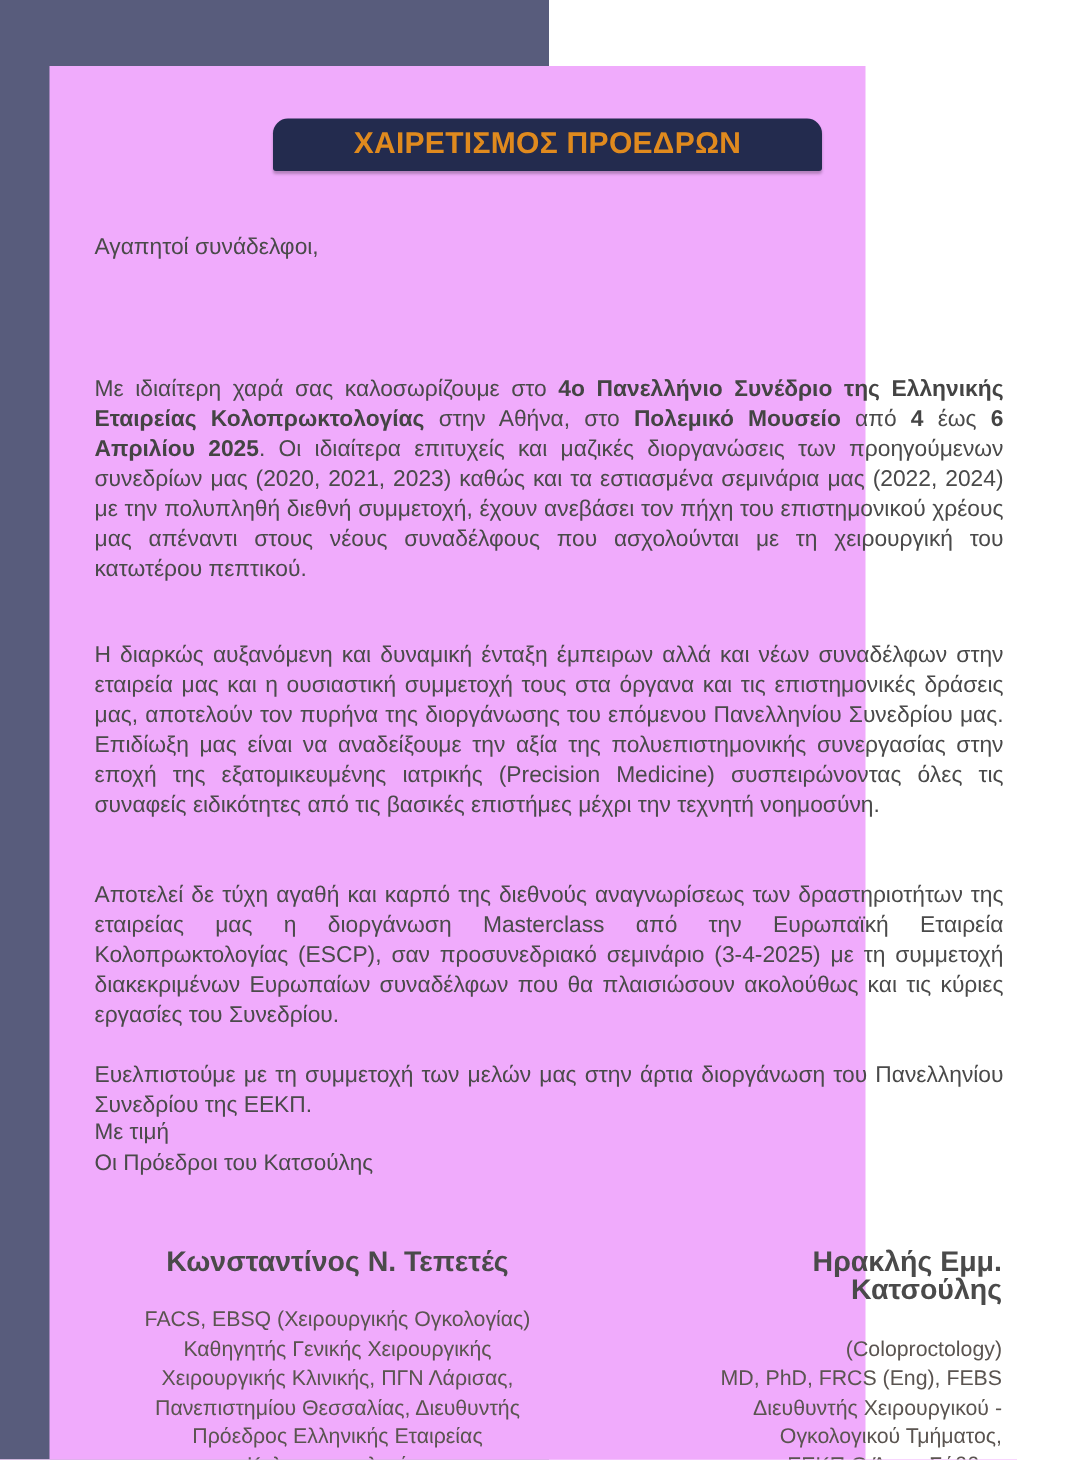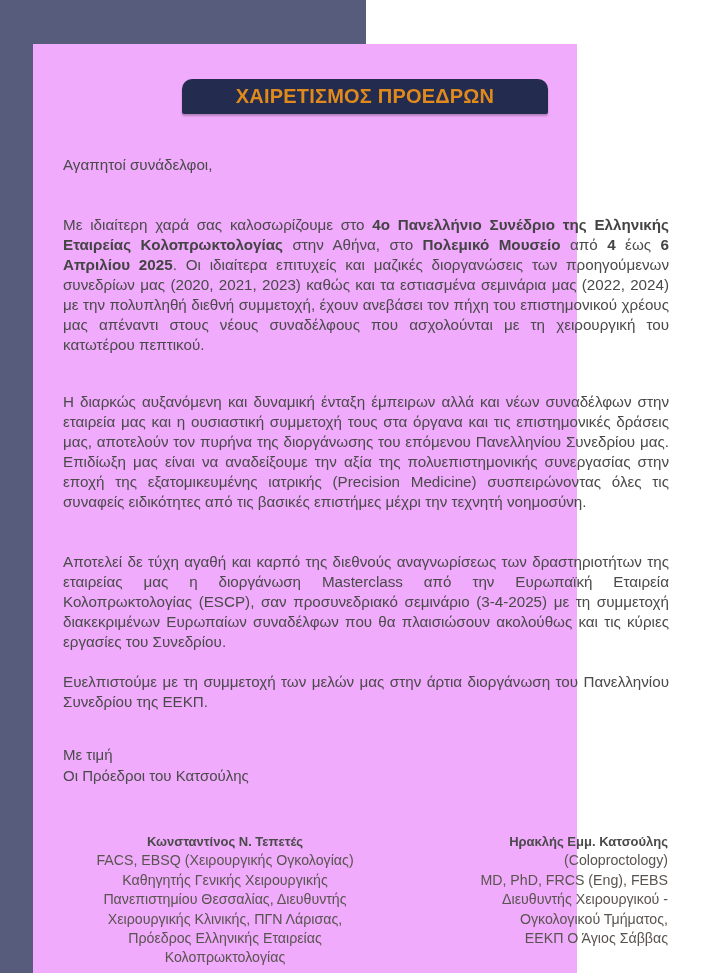--- a/index.html
+++ b/index.html
@@ -25,37 +25,37 @@
   }
   .banner-title {
     color: #e08a1e; font-weight: bold; font-size: 20px; letter-spacing: 0.2px;
     font-family: "Liberation Sans", "DejaVu Sans", sans-serif;
   }
   .content {
     position: absolute; left: 30px; top: 0; width: 606px;
     color: #4a4a4a; font-size: 15.2px; line-height: 20px;
   }
   .greeting { position: absolute; top: 111px; left: 0; white-space: nowrap; }
-  .para { position: absolute; left: 0; width: 606px; text-align: justify; }
+  .para { position: absolute; left: 0; width: 606px; text-align: justify; margin-top: 35px; }
   .p1 { top: 171px; }
   .p2 { top: 348px; }
   .p3 { top: 508px; }
   .p4 { top: 628px; }
   .para b { font-weight: bold; color: #444; }
   .closing {
     position: absolute; top: 700px; left: 0; width: 606px; 
     font-size: 15px; line-height: 21px; color: #4a4a4a;
   }
   .sig {
     position: absolute; top: 788px; text-align: center;
     color: #4a4a4a; font-size: 14.2px; line-height: 19.4px;
   }
   .sig-left { left: 27px; width: 270px; }
   .sig-right { left: 385px; width: 220px; text-align: right; }
-  .sig-name { font-weight: bold; font-size: 13px; margin-bottom: 0; color: #4a4a4a; }
+  .sig-name { font-weight: bold; font-size: 19px; margin-bottom: 20px; color: #4a4a4a; }
   .sig-line { display: block; color: #5a5450; }
 </style>
 </head>
 <body>
 
 <div class="bg-block"></div>
 
 <div class="card">
   <div class="banner">
     <span class="banner-title">ΧΑΙΡΕΤΙΣΜΟΣ ΠΡΟΕΔΡΩΝ</span>
@@ -72,22 +72,22 @@
 
     <div class="closing">
       <div>Με τιμή</div>
       <div>Οι Πρόεδροι του Κατσούλης</div>
     </div>
 
     <div class="sig sig-left">
       <div class="sig-name">Κωνσταντίνος Ν. Τεπετές</div>
       <span class="sig-line">FACS, EBSQ (Χειρουργικής Ογκολογίας)</span>
       <span class="sig-line">Καθηγητής Γενικής Χειρουργικής</span>
+      <span class="sig-line">Χειρουργικής Κλινικής, ΠΓΝ Λάρισας,</span>
       <span class="sig-line">Πανεπιστημίου Θεσσαλίας, Διευθυντής</span>
-      <span class="sig-line">Χειρουργικής Κλινικής, ΠΓΝ Λάρισας,</span>
       <span class="sig-line">Πρόεδρος Ελληνικής Εταιρείας</span>
       <span class="sig-line">Κολοπρωκτολογίας</span>
     </div>
 
     <div class="sig sig-right">
       <div class="sig-name">Ηρακλής Εμμ. Κατσούλης</div>
       <span class="sig-line">(Coloproctology)</span>
       <span class="sig-line">MD, PhD, FRCS (Eng), FEBS</span>
       <span class="sig-line">Διευθυντής Χειρουργικού -</span>
       <span class="sig-line">Ογκολογικού Τμήματος,</span>

